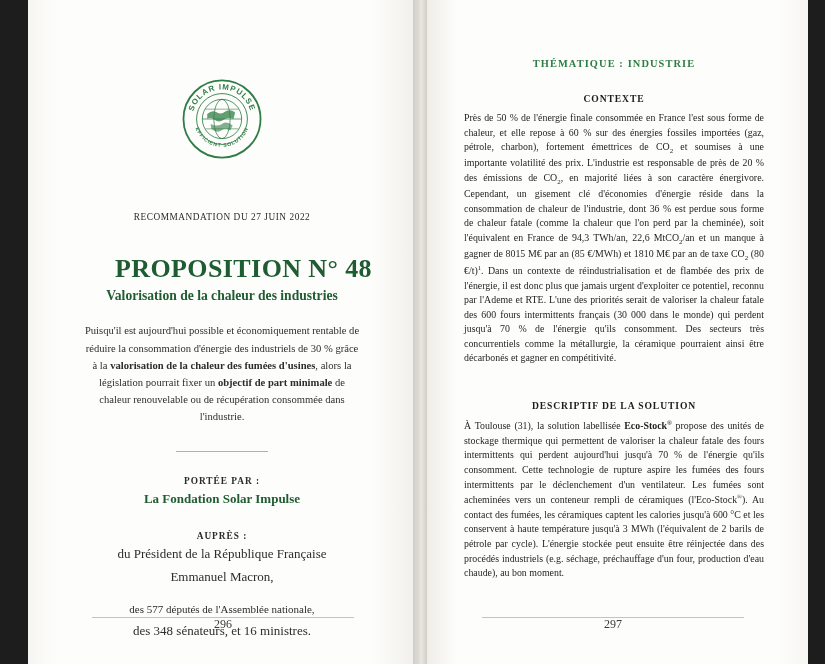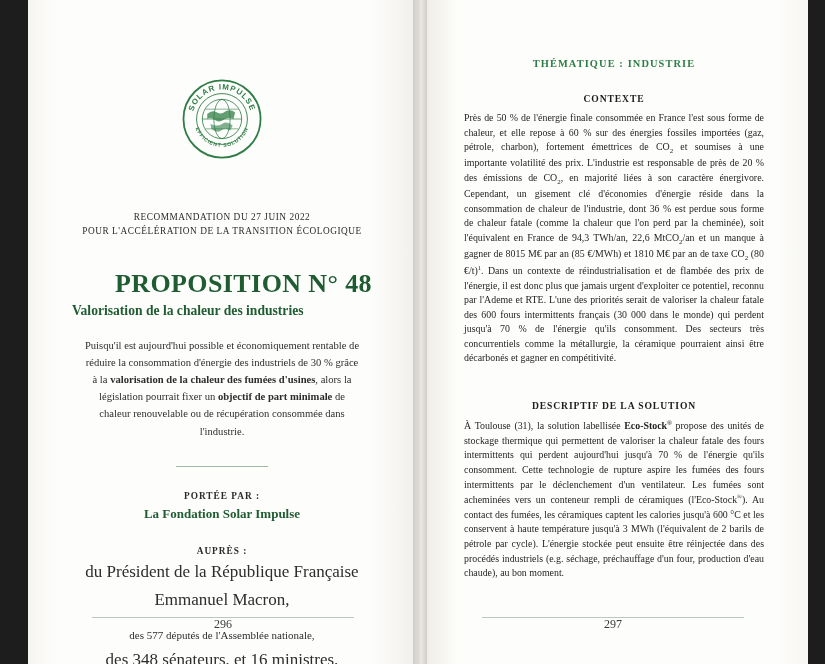--- a/index.html
+++ b/index.html
@@ -71,21 +71,21 @@
     margin-top: 30px;
     text-align: right;
     color: #1f5c32;
     font-size: 26px;
     font-weight: bold;
     letter-spacing: 0.4px;
     font-variant: small-caps;
   }
   .prop-sub {
     margin-top: 4px;
-    text-align: left;
+    text-align: center;
     color: #1f5c32;
     font-size: 13.6px;
     font-weight: bold;
   }
   .prop-body {
     margin: 18px 12px 0 12px;
     text-align: center;
     color: #2d2d2d;
     font-size: 10.6px;
     line-height: 1.62;
@@ -109,21 +109,21 @@
   .block-value {
     margin-top: 5px;
     text-align: center;
     font-size: 13px;
     color: #1f5c32;
     font-weight: bold;
   }
   .block-value-2 {
     margin-top: 4px;
     text-align: center;
-    font-size: 17px;
+    font-size: 13px;
     color: #2d2d2d;
     line-height: 1.45;
   }
   .block-value-3 {
     margin-top: 14px;
     text-align: center;
     font-size: 11px;
     color: #2d2d2d;
     line-height: 1.55;
   }
@@ -203,21 +203,20 @@
           </text>
           <text font-family="Liberation Sans, sans-serif" font-size="6.2" font-weight="bold" fill="#2f7d46" letter-spacing="1">
             <textPath href="#lg-bot" startOffset="50%" text-anchor="middle">EFFICIENT SOLUTION</textPath>
           </text>
         </svg>
       </div>
     </div>
 
     <div class="recommandation">
       <div>RECOMMANDATION DU 27 JUIN 2022</div>
-      <div>POUR L'ACCÉLÉRATION DE LA TRANSITION ÉCOLOGIQUE</div>
     </div>
 
     <div class="prop-title">PROPOSITION N° 48</div>
     <div class="prop-sub">Valorisation de la chaleur des industries</div>
 
     <div class="prop-body">Puisqu'il est aujourd'hui possible et économiquement rentable de réduire la consommation d'énergie des industriels de 30 % grâce à la <b>valorisation de la chaleur des fumées d'usines</b>, alors la législation pourrait fixer un <b>objectif de part minimale</b> de chaleur renouvelable ou de récupération consommée dans l'industrie.</div>
 
     <div class="rule"></div>
 
     <div class="block-label">PORTÉE PAR :</div>

